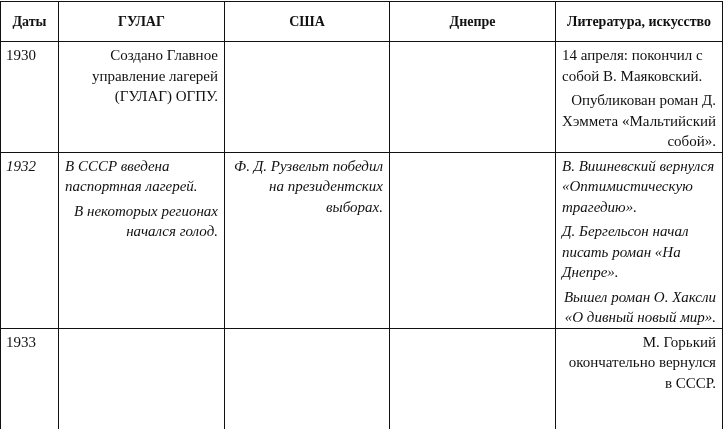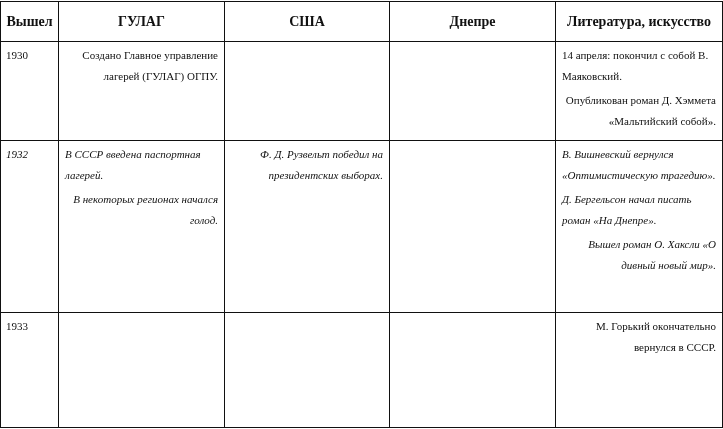--- a/index.html
+++ b/index.html
@@ -3,21 +3,21 @@
 <meta charset="utf-8">
 <style>
   html, body { margin:0; padding:0; background:#fff; }
   body { width:723px; height:429px; overflow:hidden; }
   table {
     position:absolute; left:0; top:1px;
     border-collapse:collapse; table-layout:fixed;
     width:722px;
     font-family:"Liberation Serif", serif; color:#111;
   }
-  td, th { border:1.5px solid #111; vertical-align:top; padding:3px 6px 0 6px; font-size:11px; line-height:20.5px; }
+  td, th { border:1.5px solid #111; vertical-align:top; padding:3px 6px 0 6px; font-size:15px; line-height:20.5px; }
   th { font-family:"Liberation Serif", serif; font-weight:bold; font-size:14px; text-align:center; vertical-align:middle; padding:2px 4px; line-height:19px; }
   td.date { padding-left:5px; }
   tr.head { height:40px; }
   tr.r1930 { height:99px; }
   tr.r1932 { height:172px;font-style:italic; }
   tr.r1933 { height:115px; }
   p { margin:0 0 4px 0; }
   p:last-child { margin-bottom:0;text-align:right; }
 </style>
 </head>
@@ -26,21 +26,21 @@
 <table>
   <colgroup>
     <col style="width:58px">
       <col style="width:166px">
       <col style="width:165px">
       <col style="width:166px">
       <col style="width:167px">
   </colgroup>
   <tbody>
       <tr class="head">
-    <th>Вышел</th>
+    <th>Даты</th>
     <th>ГУЛАГ</th>
     <th>США</th>
     <th>Днепре</th>
     <th>Литература, искусство</th>
   </tr>
   <tr class="r1930">
     <td class="date">1930</td>
     <td>
       <p>Создано Главное управление лагерей (ГУЛАГ) ОГПУ.</p>
     </td>

